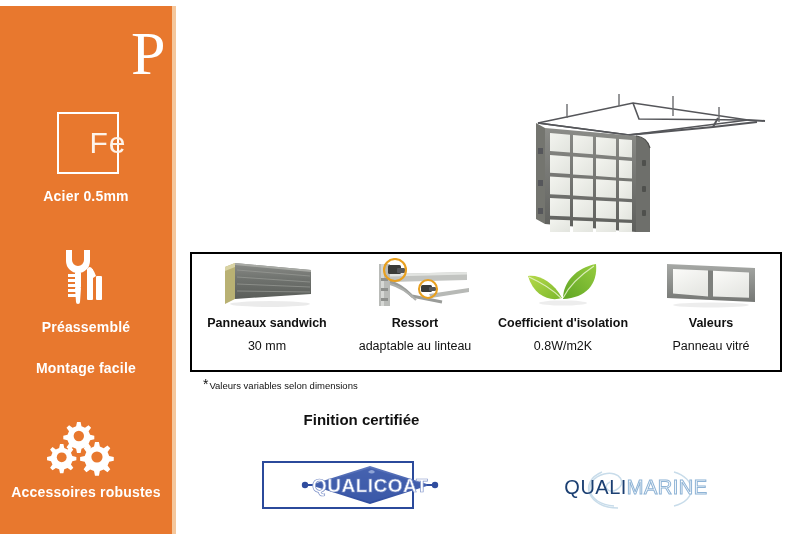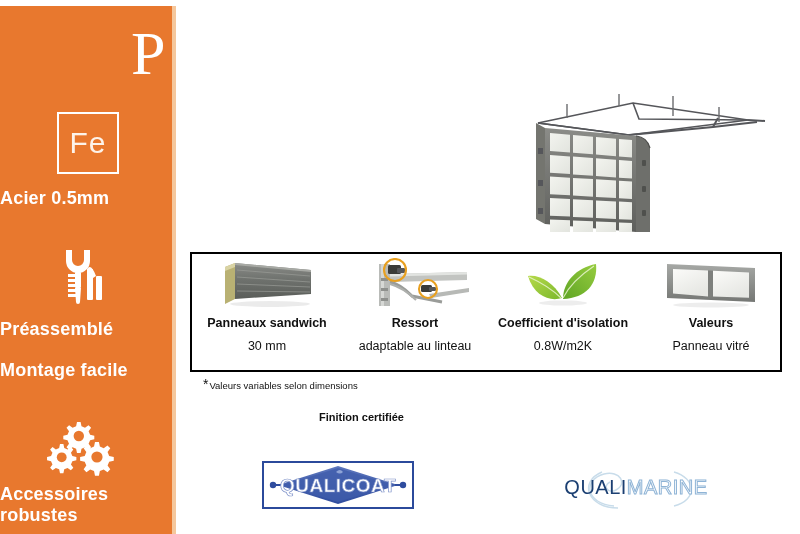--- a/index.html
+++ b/index.html
@@ -21,24 +21,25 @@
   }
   .fe-box{
     position:absolute;left:57px;top:112px;width:62px;height:62px;
     border:2px solid #ffffff;box-sizing:border-box;
   }
   .fe-text{
     position:absolute;left:0;top:0;width:100%;height:100%;
     display:flex;align-items:center;justify-content:center;
     color:#fdf3ea;font-size:30px;font-weight:300;letter-spacing:1px;
     font-family:"Liberation Sans", sans-serif;
+    padding-left:20px;
   }
   .side-label{
-    position:absolute;width:172px;color:#ffffff;
-    font-size:18px;font-weight:700;letter-spacing:.2px;
+    position:absolute;width:172px;text-align:center;color:#ffffff;
+    font-size:14px;font-weight:700;letter-spacing:.2px;
   }
   .side-label.l1{top:188px;}
   .side-label.l2{top:319px;}
   .side-label.l3{top:360px;}
   .side-label.l4{top:484px;}
 
   .icon-wrap{position:absolute;width:172px;display:flex;justify-content:center;}
   .icon-tools{top:248px;}
   .icon-gears{top:420px;}
 
@@ -82,28 +83,28 @@
 
   
   .footnote{
     position:absolute;left:203px;top:380px;font-size:9.5px;color:#111;
     display:flex;align-items:flex-start;
   }
   .footnote .star{font-size:14px;line-height:9px;margin-right:1px;}
 
   .certified{
     position:absolute;left:0;top:411px;width:648px;text-align:center;
-    font-size:11px;font-weight:700;color:#111;
+    font-size:15px;font-weight:700;color:#111;
   }
   .certified-inner{display:inline-block;margin-left:75px;}
 
   
   .logo-qualicoat{
     position:absolute;left:262px;top:461px;width:152px;height:48px;
-    border:2px solid #2b4a9b;box-sizing:border-box;background:#fff;
+    border:2px solid #2b4a9b;box-sizing:border-box;background:#fff;padding-left:32px;
   }
   .logo-qualimarine{
     position:absolute;left:556px;top:466px;width:160px;height:44px;
   }
   .qm-text{
     position:absolute;left:0;top:10px;width:160px;text-align:center;
     font-size:20px;font-weight:400;letter-spacing:.5px;
     font-family:"Liberation Sans", sans-serif;white-space:nowrap;
   }
   .qm-a{color:#1b3f72;}

